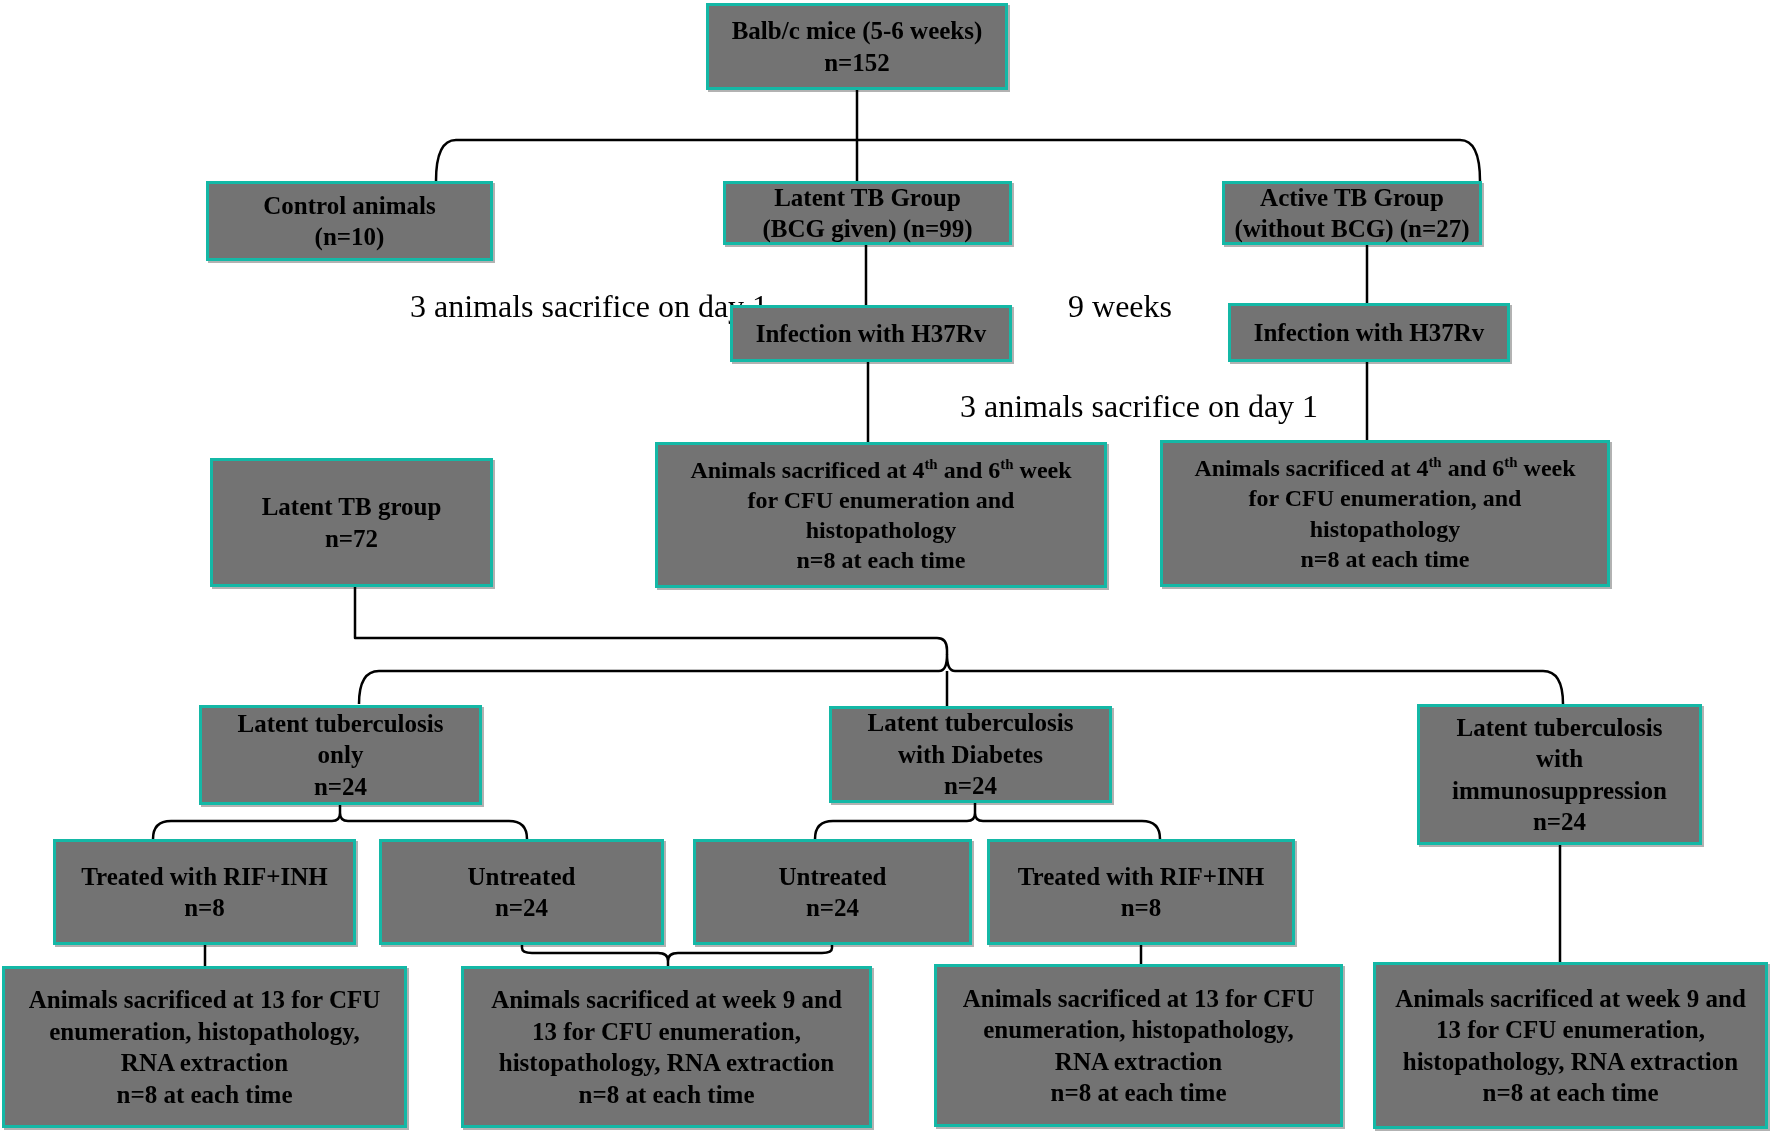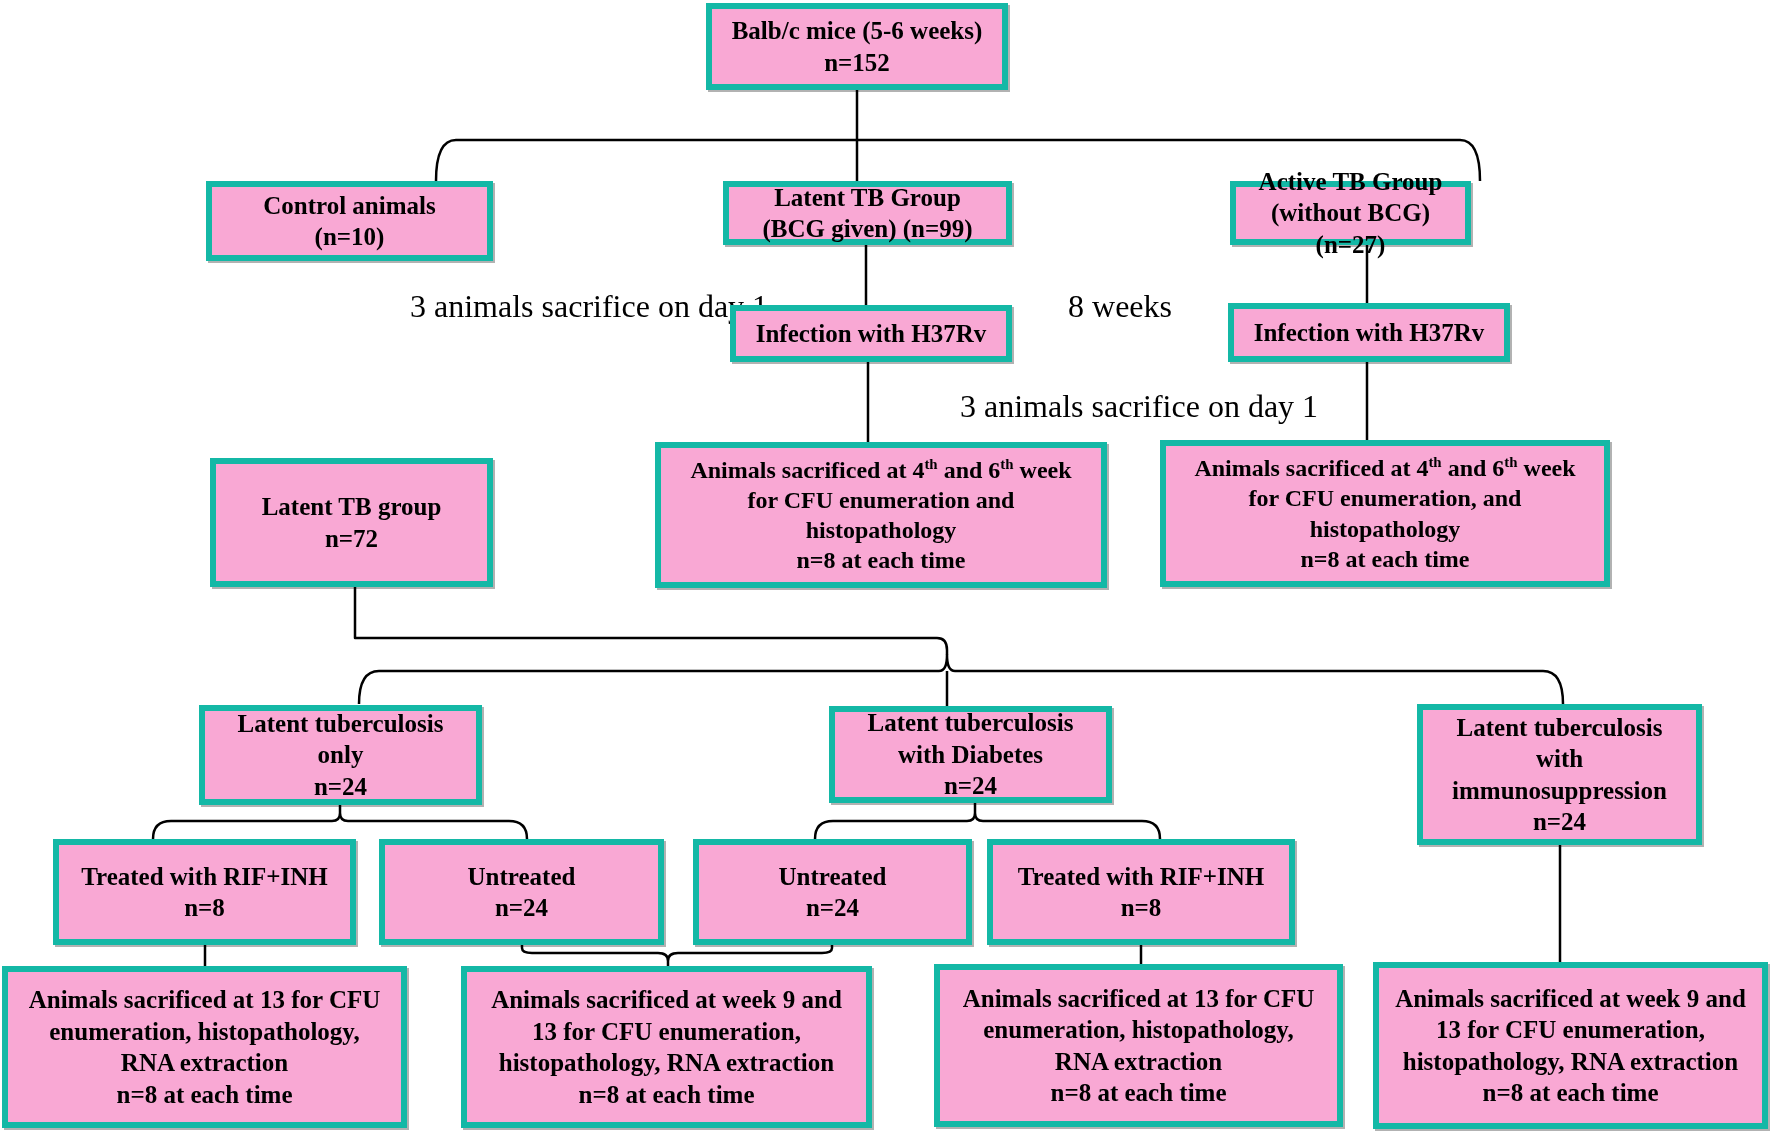--- a/index.html
+++ b/index.html
@@ -4,21 +4,21 @@
 <style>
   html,body{margin:0;padding:0;background:#ffffff;}
   .stage{
     position:relative;width:1773px;height:1132px;background:#ffffff;
     font-family:"Liberation Serif","DejaVu Serif",serif;color:#000;
     overflow:hidden;
   }
   svg.wires{position:absolute;left:0;top:0;z-index:1;}
   .box{
     position:absolute;z-index:2;box-sizing:border-box;
-    border:6px solid #14b8a6;background:#f9a8d4;
+    border:3px solid #14b8a6;background:#737373;
     display:flex;align-items:center;justify-content:center;
     text-align:center;font-weight:bold;white-space:pre-line;
     line-height:1.26;padding:2px 4px;
     box-shadow:2px 2px 0 rgba(0,0,0,0.30);
   }
   .fs25{font-size:25px;}
   .fs24{font-size:24px;margin-left:32px;}
   .sup{font-size:0.62em;vertical-align:super;line-height:0;}
   .note{
     position:absolute;z-index:2;font-size:32px;font-weight:normal;
@@ -50,26 +50,26 @@
 
   <div class="box fs25" style="left:706px;top:3px;width:302px;height:87px;">Balb/c mice (5-6 weeks)
 n=152</div>
 
   <div class="box fs25" style="left:206px;top:181px;width:287px;height:80px;">Control animals
 (n=10)</div>
 
   <div class="box fs25" style="left:723px;top:181px;width:289px;height:64px;">Latent TB Group
 (BCG given) (n=99)</div>
 
-  <div class="box fs25" style="left:1222px;top:181px;width:241px;height:64px;margin-left:8px;">Active TB Group
+  <div class="box fs25" style="left:1222px;top:181px;width:260px;height:64px;">Active TB Group
 (without BCG) (n=27)</div>
 
   <div class="note" style="left:410px;top:288px;width:350px;">3 animals sacrifice on day 1</div>
 
-  <div class="note" style="left:1020px;top:288px;width:200px;">8 weeks</div>
+  <div class="note" style="left:1020px;top:288px;width:200px;">9 weeks</div>
 
   <div class="box fs25" style="left:730px;top:305px;width:282px;height:57px;">Infection with H37Rv</div>
 
   <div class="box fs25" style="left:1228px;top:303px;width:282px;height:59px;">Infection with H37Rv</div>
 
   <div class="note" style="left:960px;top:388px;width:350px;">3 animals sacrifice on day 1</div>
 
   <div class="box fs25" style="left:210px;top:458px;width:283px;height:129px;">Latent TB group
 n=72</div>
 

